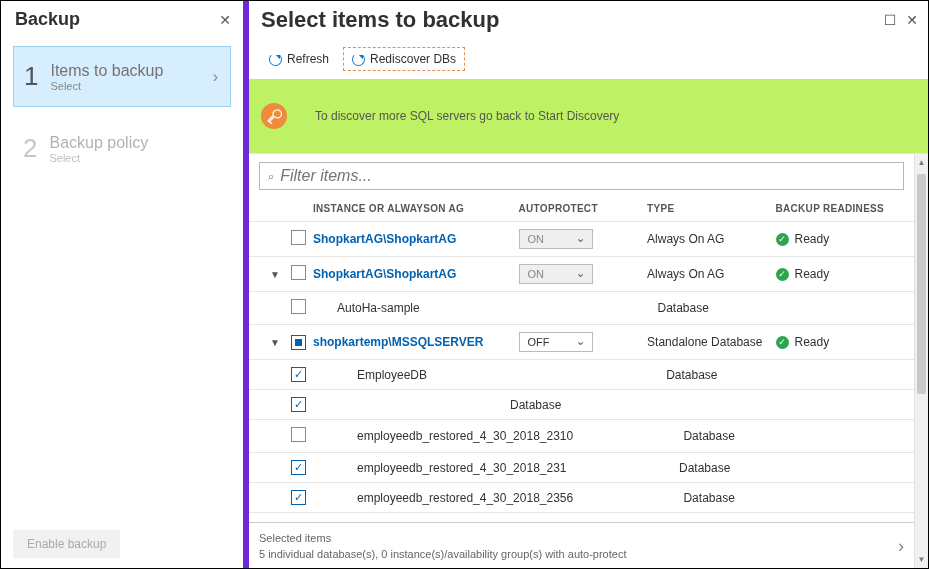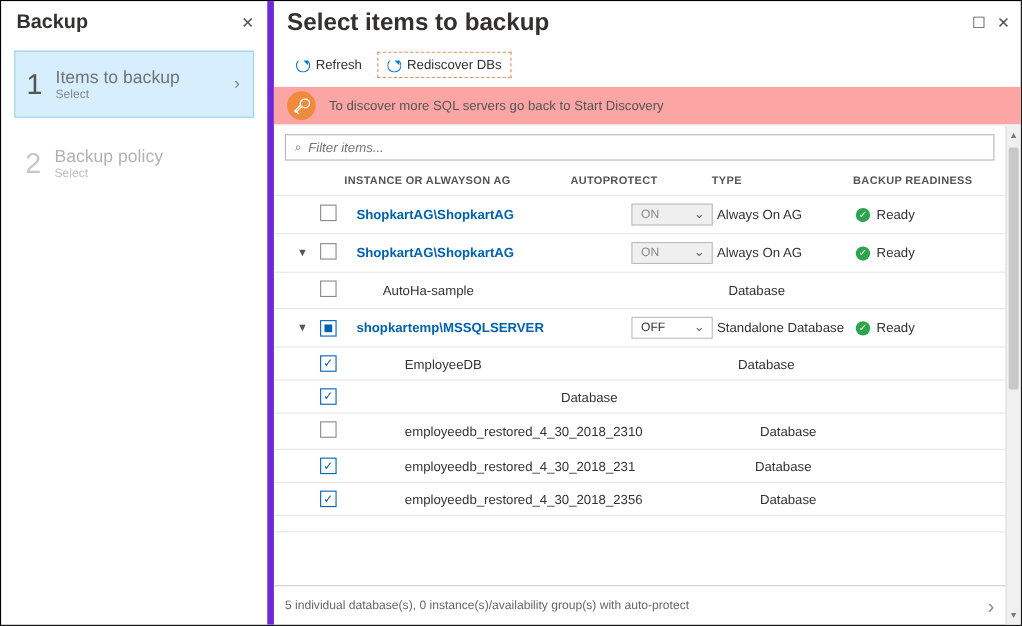--- a/index.html
+++ b/index.html
@@ -118,23 +118,23 @@
     position: absolute;
     top: -2px; right: -2px;
     border: 3px solid transparent;
     border-bottom-color: #0078d4;
     transform: rotate(45deg);
   }
 
   .info-bar {
     display: flex;
     align-items: center;
-    gap: 12px;
-    background: #fca5a5;
-    padding: 4px 12px;
+    gap: 28px;
+    background: #bef264;
+    padding: 24px 12px;
     font-size: 12px;
     color: #555;
   }
   .info-icon {
     width: 26px; height: 26px;
     border-radius: 50%;
     background: #f08a3c;
     display: flex;
     align-items: center;
     justify-content: center;
@@ -157,21 +157,21 @@
     margin: 8px 10px 6px 10px;
     border: 1px solid #b7b7b7;
     padding: 4px 8px;
     display: flex;
     align-items: center;
     gap: 6px;
   }
   .filter input {
     border: none;
     outline: none;
-    font-size: 12px;
+    font-size: 16px;
     font-style: italic;
     color: #888;
     flex: 1;
   }
   .search-ico { font-size: 11px; color: #777; }
 
   .tbl-head, .row {
     display: flex;
     align-items: center;
     padding: 7px 10px;
@@ -185,21 +185,21 @@
   }
   .col-tree { flex: 0 0 32px; display:flex; align-items:center; justify-content:center;}
   .col-cb   { flex: 0 0 22px; }
   .col-name { flex: 1.6; }
   .col-auto { flex: 1.0; }
   .col-type { flex: 1.0; }
   .col-ready{ flex: 1.0; }
 
   .rows { flex: 1; overflow-y: auto; }
   .row { font-size: 12px; }
-  .row .col-name { color: #333; margin-left: 11px; }
+  .row .col-name { color: #333; }
   .row.instance .col-name { color: #0062b1; font-weight: 600; }
   .indent1 { padding-left: 24px; }
   .indent2 { padding-left: 44px; }
 
   .cb {
     width: 15px; height: 15px;
     border: 1px solid #888;
     display: inline-flex;
     align-items: center;
     justify-content: center;
@@ -216,21 +216,20 @@
 
   .sel {
     border: 1px solid #bbb;
     background: #fff;
     font-size: 11px;
     padding: 3px 22px 3px 8px;
     position: relative;
     display: inline-block;
     min-width: 74px;
     cursor: pointer;
-    margin-left: 48px;
   }
   .sel.disabled { background:#efefef; color:#888; }
   .sel::after {
     content: "⌄";
     position: absolute;
     right: 6px; top: 1px;
     font-size: 12px;
     color: #666;
   }
 
@@ -298,20 +297,23 @@
       <div class="chev">›</div>
     </div>
     <div class="step inactive">
       <div class="step-left">
         <div class="step-num">2</div>
         <div>
           <div class="step-title">Backup policy</div>
           <div class="step-sub">Select</div>
         </div>
       </div>
+    </div>
+    <div class="left-footer">
+      <button class="btn-disabled">Enable backup</button>
     </div>
   </div>
 
   <div class="right">
     <div class="right-header">
       <div class="right-title">Select items to backup</div>
       <div class="hdr-btns">
         <span class="hdr-ico">☐</span>
         <span class="hdr-ico">✕</span>
       </div>
@@ -447,20 +449,21 @@
             </div>
             <div class="row">
               <div class="col-tree"></div>
               <div class="col-auto"></div>
               <div class="col-ready"></div>
             </div>
           </div>
 
         <div class="summary">
           <div class="summary-text">
+            <div>Selected items</div>
             <div>5 individual database(s), 0 instance(s)/availability group(s) with auto-protect</div>
           </div>
           <div class="chev">›</div>
         </div>
 
       </div>
 
       <div class="vscroll">
         <div class="arrow top">▲</div>
         <div class="thumb"></div>

